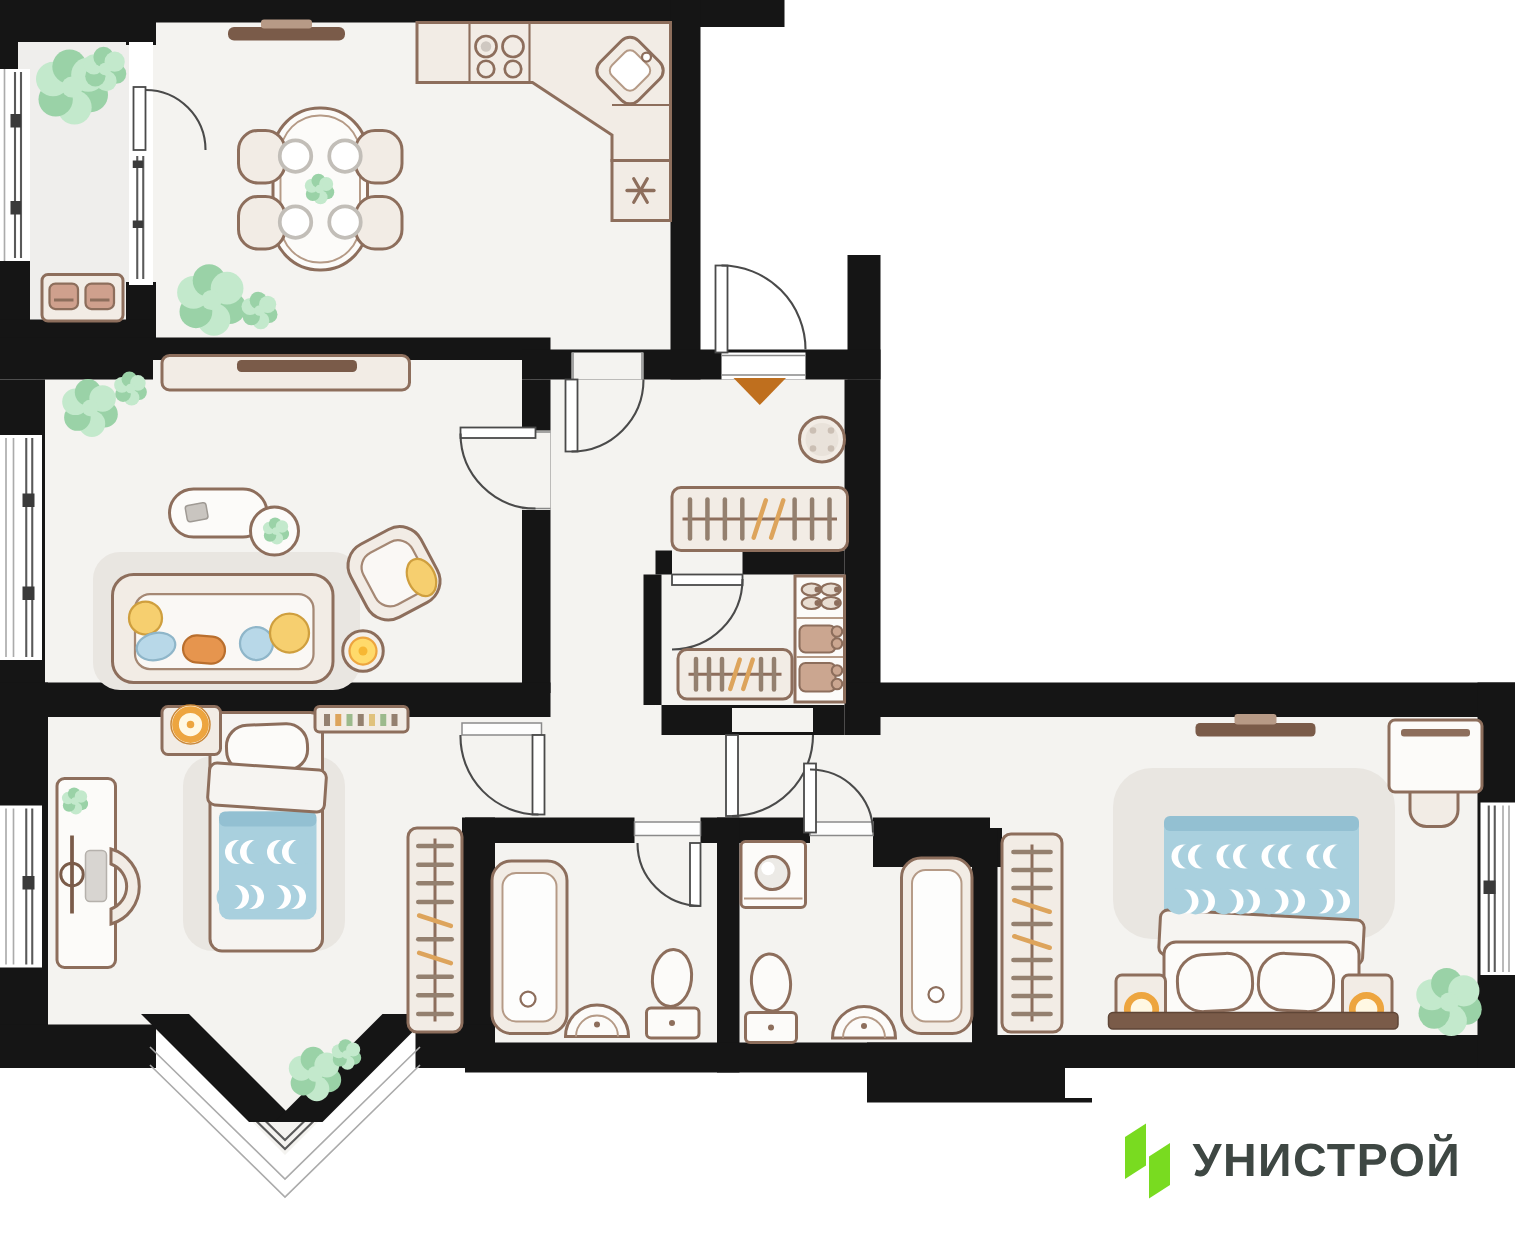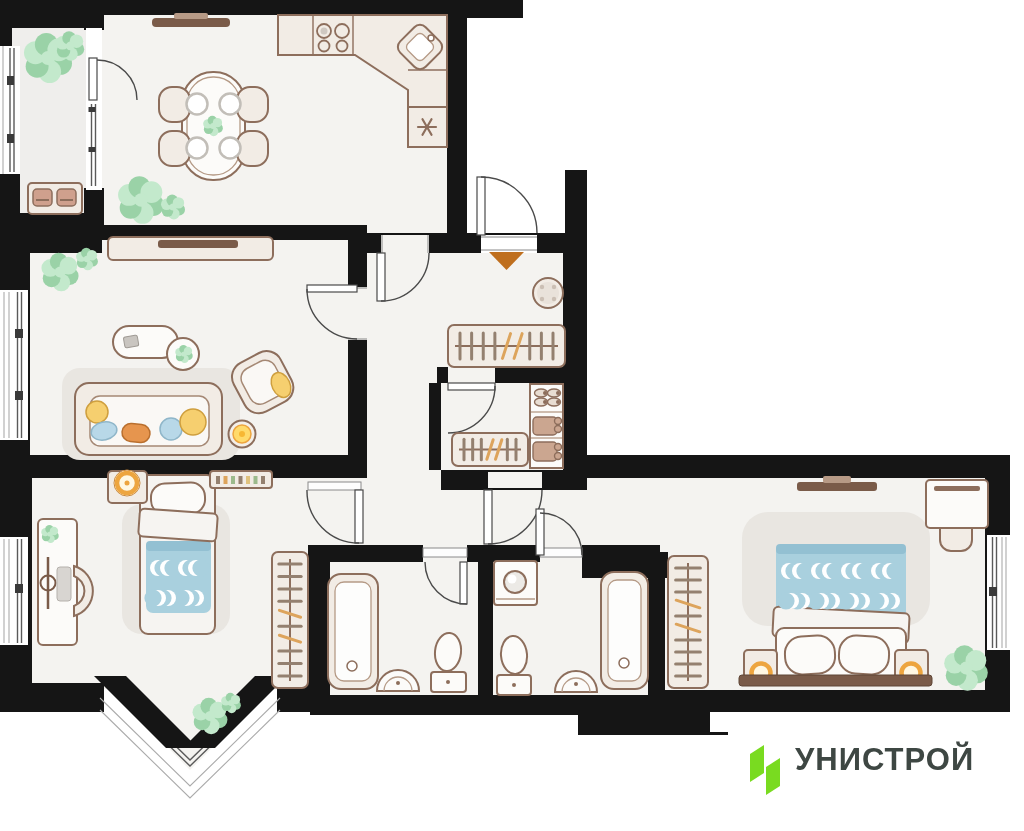--- a/index.html
+++ b/index.html
@@ -16,21 +16,21 @@
   .door{fill:none;stroke:var(--c-door_line,#4a4a4a);stroke-width:1.4;}
   .leaf{fill:#ffffff;stroke:var(--c-door_line,#4a4a4a);stroke-width:1.2;}
   .frame{fill:#fdfdfd;stroke:#8a8a8a;stroke-width:1;}
   .glz{stroke:var(--c-glass,#5a5a5a);stroke-width:1.4;fill:none;}
   .sill{stroke:#ababab;stroke-width:1.1;fill:none;}
   .mat{fill:var(--c-mat,#e9e6e1);}
   .tvbar{fill:var(--c-tv,#7a5b49);}
   .rail{stroke:var(--c-outline,#8d6e5c);stroke-width:2;}
   .handle{fill:#3a3a3a;}
   .seam{stroke:var(--c-outline,#8d6e5c);stroke-width:1.4;}
-  #logo{position:absolute;left:748px;top:742px;width:262px;height:64px;display:flex;align-items:flex-start;}
+  #logo{position:absolute;left:748px;top:742px;width:262px;height:64px;display:flex;align-items:center;}
   #logo .word{font-size:31px;font-weight:bold;letter-spacing:1px;color:var(--c-logo_text,#3e4743);
               margin-left:13px;white-space:nowrap;}
 </style>
 </head>
 <body>
 
 <div id="stage">
 <svg id="plan" width="1024" height="831" viewBox="0 0 1024 831">
 
   <g>

